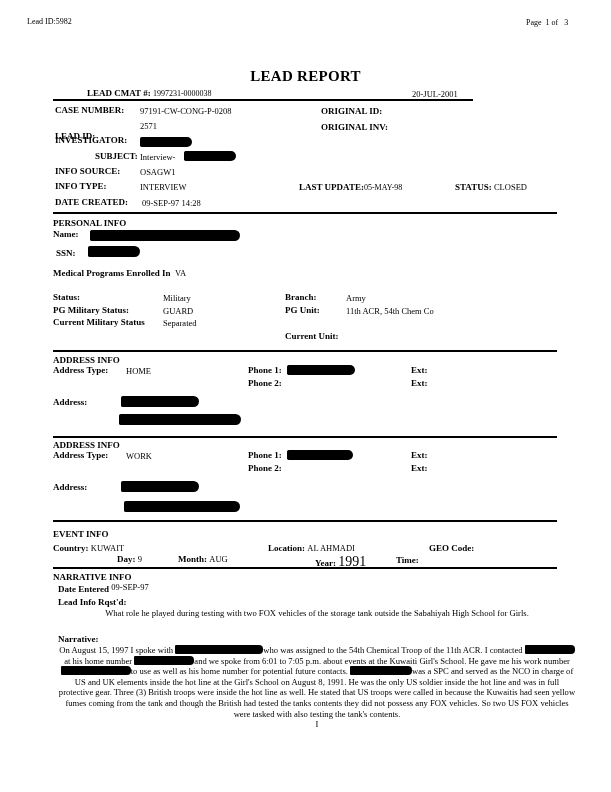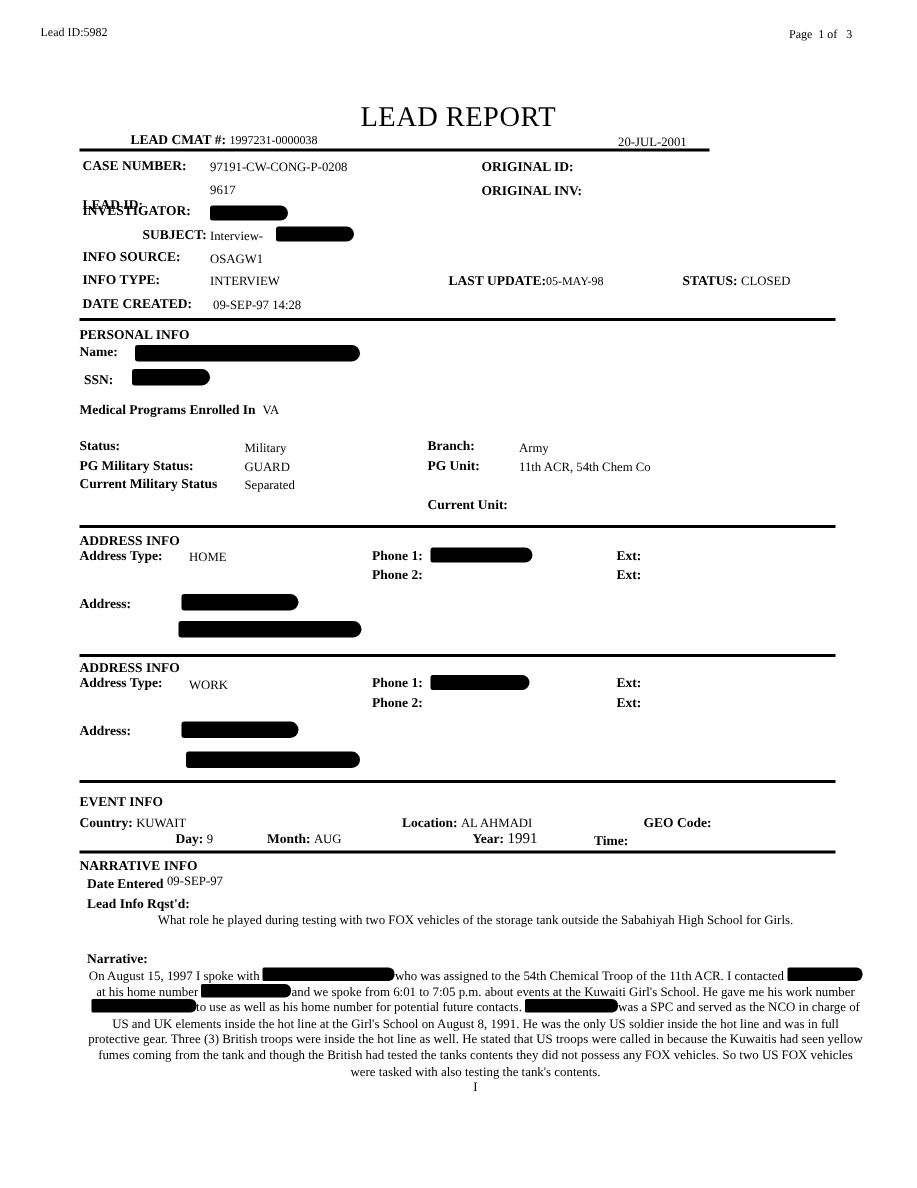--- a/index.html
+++ b/index.html
@@ -1,19 +1,19 @@
 <!DOCTYPE html>
 <html><head>
 <meta charset="utf-8">
 <style>
   html, body { margin:0; padding:0; background:#ffffff; }
   body { width:611px; height:792px; position:relative; overflow:hidden; font-family:"Liberation Serif", serif; color:#000; }
   .abs { position:absolute; white-space:nowrap; }
   .hdr { font-size:8px; }
-  .title { font-size:19px; font-weight:normal; letter-spacing:0.3px; }
+  .title { font-size:15px; font-weight:bold; letter-spacing:0.3px; }
   .b { font-weight:bold; }
   .f9 { font-size:9px; }
   .f8 { font-size:8.5px; }
   .rule { position:absolute; height:2px; background:#000; }
   .redact { position:absolute; background:#000; border-radius:2px 6px 6px 2px; }
   .narr { position:absolute; left:57px; width:520px; font-size:8.6px; line-height:10.6px; white-space:normal;text-align:center; }
   .narr span.r { display:inline-block; background:#000; height:9px; vertical-align:-1px; border-radius:1px 4px 4px 1px; }
 </style>
 </head>
 <body>
@@ -28,21 +28,21 @@
 <div class="abs f9" style="left:87px;top:88px;">
   <span class="b">LEAD CMAT #:</span>
   <span style="font-size:8px;">1997231-0000038</span>
 </div>
 <div class="abs f8" style="left:412px;top:89px;">20-JUL-2001</div>
 <div class="rule" style="left:53px;top:99px;width:420px;"></div>
 
 <div class="abs f9 b" style="left:55px;top:105px;">CASE NUMBER:</div>
 <div class="abs f8" style="left:140px;top:106px;">97191-CW-CONG-P-0208</div>
 <div class="abs f9 b" style="left:55px;top:131px;">LEAD ID:</div>
-<div class="abs f8" style="left:140px;top:121px;">9617</div>
+<div class="abs f8" style="left:140px;top:121px;">2571</div>
 <div class="abs f9 b" style="left:55px;top:135px;">INVESTIGATOR:</div>
 <div class="redact" style="left:140px;top:137px;width:52px;height:10px;"></div>
 <div class="abs f9 b" style="left:55px;top:151px;margin-left:40px;">SUBJECT:</div>
 <div class="abs f8" style="left:140px;top:152px;">Interview-</div>
 <div class="redact" style="left:184px;top:151px;width:52px;height:10px;"></div>
 <div class="abs f9 b" style="left:55px;top:166px;">INFO SOURCE:</div>
 <div class="abs f8" style="left:140px;top:167px;">OSAGW1</div>
 <div class="abs f9 b" style="left:55px;top:181px;">INFO TYPE:</div>
 <div class="abs f8" style="left:140px;top:182px;">INTERVIEW</div>
 <div class="abs f9 b" style="left:55px;top:197px;">DATE CREATED:</div>
@@ -126,21 +126,21 @@
 <div class="abs f9" style="left:117px;top:554px;">
   <span class="b">Day:</span>
   <span style="font-size:8.5px;">9</span>
 </div>
 <div class="abs f9" style="left:178px;top:554px;">
   <span class="b">Month:</span>
   <span style="font-size:8.5px;">AUG</span>
 </div>
 <div class="abs f9" style="left:315px;top:554px;">
   <span class="b">Year:</span>
-  <span style="font-size:10px;">1991</span>
+  <span style="font-size:14px;">1991</span>
 </div>
 <div class="abs f9 b" style="left:396px;top:555px;">Time:</div>
 
 <div class="rule" style="left:53px;top:567px;width:504px;"></div>
 
 <div class="abs f9 b" style="left:53px;top:572px;">NARRATIVE INFO</div>
 <div class="abs f9" style="left:58px;top:584px;">
   <span class="b">Date Entered</span>
   <span style="font-size:8.5px;position:relative;top:-2px;">09-SEP-97</span>
 </div>

